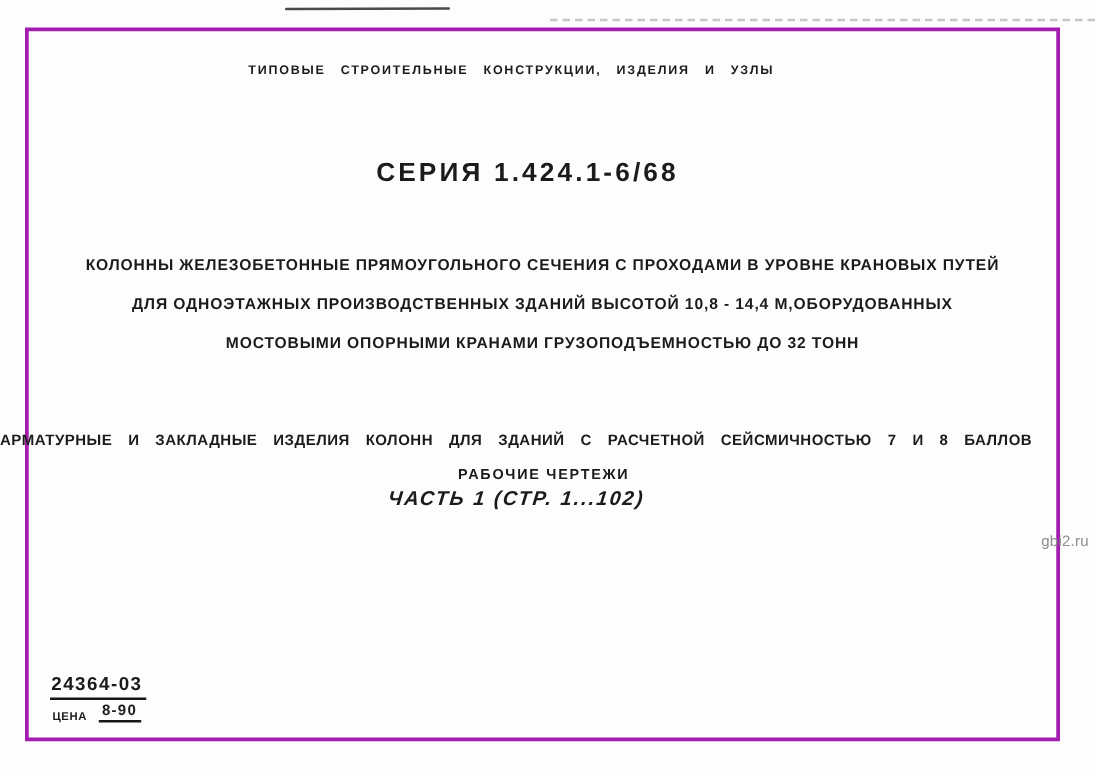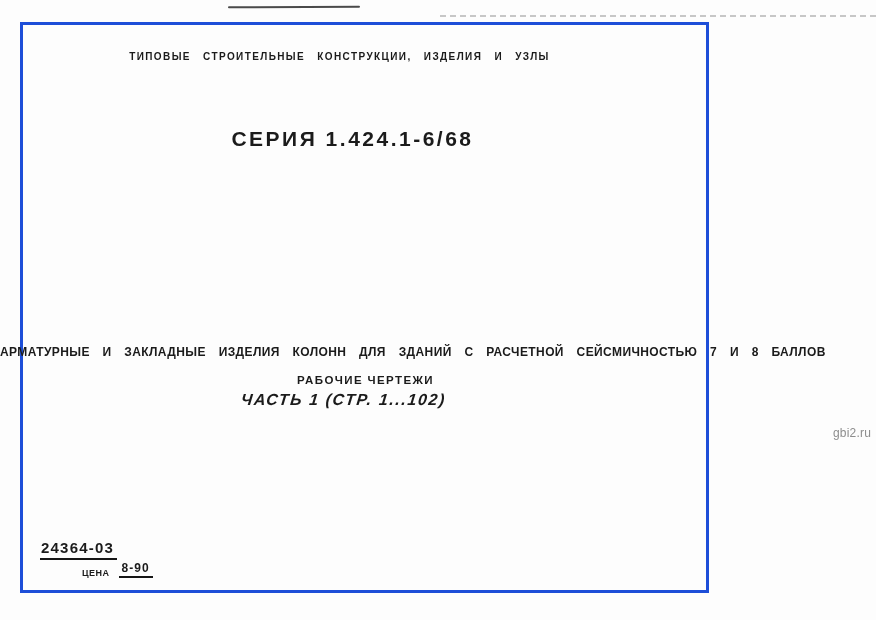--- a/index.html
+++ b/index.html
@@ -21,23 +21,23 @@
     background:#4a4a4a;border-radius:1px;transform:rotate(-0.2deg);
   }
   .edge-dash-faint{
     position:absolute;top:15px;left:440px;right:0;height:0;
     border-top:2px dashed rgba(60,60,60,0.28);
   }
   
   .frame{
     position:absolute;
     left:20px;top:22px;
-    width:689px;height:571px;
+    width:828px;height:571px;
     box-sizing:border-box;
-    border:3px solid #1d4ed8;
+    border:3px solid #a21caf;
   }
   .abs{position:absolute;left:0;right:0;text-align:center;white-space:nowrap;}
   .header{
     top:26px;
     font-size:10px;font-weight:bold;
     letter-spacing:1.4px;word-spacing:8px;
     transform:translateX(-25px);
   }
   .series{
     top:102px;
@@ -81,21 +81,21 @@
     font-weight:bold;
   }
   .stamp-code{
     display:inline-block;
     font-size:15px;letter-spacing:1.2px;
     border-bottom:2.5px solid #161616;
     padding:0 3px 2px 1px;
   }
   .stamp-price{
     display:flex;align-items:flex-end;gap:9px;
-    margin-top:1px;padding-left:2px;margin-left:40px;
+    margin-top:1px;padding-left:2px;
   }
   .price-label{font-size:9px;letter-spacing:0.5px;}
   .price-value{
     font-size:12px;letter-spacing:1px;
     border-bottom:2px solid #161616;
     padding:0 3px 1px 3px;
   }
   .watermark{
     position:absolute;top:426px;left:833px;
     font-size:12px;color:#8d8d8d;
@@ -111,20 +111,25 @@
 
   <div class="edge-dash-dark"></div>
   <div class="edge-dash-faint"></div>
 
   <div class="frame">
 
     <div class="abs header">ТИПОВЫЕ СТРОИТЕЛЬНЫЕ КОНСТРУКЦИИ, ИЗДЕЛИЯ И УЗЛЫ</div>
 
     <div class="abs series">СЕРИЯ 1.424.1-6/68</div>
 
+    <div class="abs title-block">
+      <div>КОЛОННЫ ЖЕЛЕЗОБЕТОННЫЕ ПРЯМОУГОЛЬНОГО СЕЧЕНИЯ С ПРОХОДАМИ В УРОВНЕ КРАНОВЫХ ПУТЕЙ</div>
+      <div>ДЛЯ ОДНОЭТАЖНЫХ ПРОИЗВОДСТВЕННЫХ ЗДАНИЙ ВЫСОТОЙ 10,8 - 14,4 М,ОБОРУДОВАННЫХ</div>
+      <div>МОСТОВЫМИ ОПОРНЫМИ КРАНАМИ ГРУЗОПОДЪЕМНОСТЬЮ ДО 32 ТОНН</div>
+    </div>
 
 
     <div class="abs subtitle">АРМАТУРНЫЕ И ЗАКЛАДНЫЕ ИЗДЕЛИЯ КОЛОНН ДЛЯ ЗДАНИЙ С РАСЧЕТНОЙ СЕЙСМИЧНОСТЬЮ 7 И 8 БАЛЛОВ</div>
 
     <div class="abs drawings">РАБОЧИЕ ЧЕРТЕЖИ</div>
 
     <div class="abs part">ЧАСТЬ 1 (СТР. 1...102)</div>
 
     <div class="stamp">
       <div class="stamp-code">24364-03</div>

